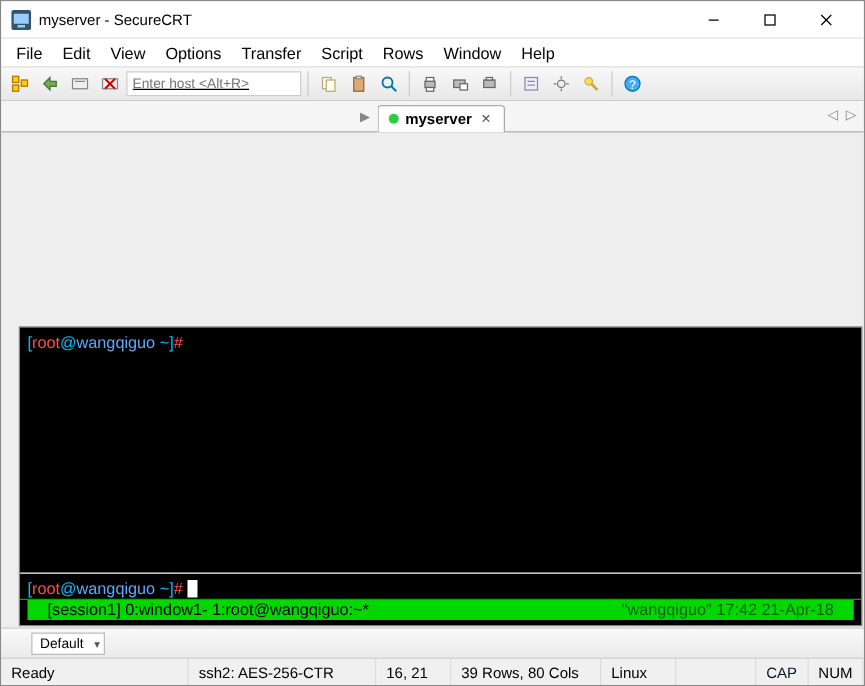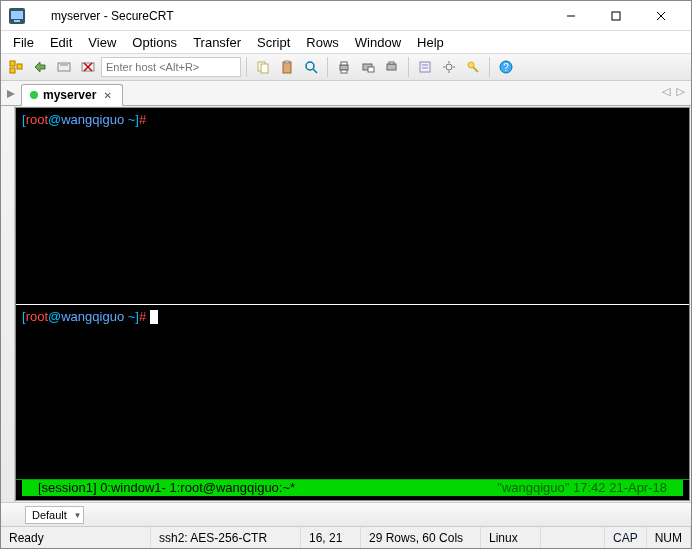--- a/index.html
+++ b/index.html
@@ -1,40 +1,40 @@
 <!DOCTYPE html>
 <html><head>
 <meta charset="utf-8">
 <style>
 * { margin: 0; padding: 0; box-sizing: border-box; font-family: "Segoe UI", Tahoma, sans-serif; }
 body { background: #fff; width: 692px; height: 549px; overflow: hidden; display: flex; flex-direction: column; border: 1px solid #888; }
 
-.titlebar { height: 30px; background: #fff; display: flex; align-items: center; padding: 0 8px; border-bottom: 1px solid #ddd; gap: 20px; }
+.titlebar { height: 30px; background: #fff; display: flex; align-items: center; padding: 0 8px; border-bottom: 1px solid #ddd; }
 .titlebar .icon { width: 16px; height: 16px; margin-right: 6px; }
 .titlebar .title { font-size: 12px; color: #000; flex: 1; }
 .titlebar .winbtns { display: flex; gap: 0; }
 .titlebar .winbtn { width: 45px; height: 28px; display: flex; align-items: center; justify-content: center; font-size: 10px; color: #000; }
 
 .menubar { height: 22px; background: #fff; display: flex; align-items: center; padding: 0 4px; font-size: 13px; }
 .menubar .menuitem { padding: 2px 8px; cursor: default; }
 
-.toolbar { height: 28px; background: linear-gradient(#f8f8f8,#e8e8e8); display: flex; align-items: center; padding: 0 4px; border-top: 1px solid #ddd; border-bottom: 1px solid #ccc; gap: 2px; }
+.toolbar { height: 28px; background: linear-gradient(#f8f8f8,#e8e8e8); display: flex; align-items: center; padding: 0 4px; border-top: 1px solid #ddd; border-bottom: 1px solid #ccc; gap: 2px; text-decoration: underline; }
 .toolbar .tbtn { width: 22px; height: 22px; display: flex; align-items: center; justify-content: center; border: 1px solid transparent; border-radius: 2px; }
 .toolbar .sep { width: 1px; height: 20px; background: #ccc; margin: 0 3px; }
 .toolbar .hostinput { width: 140px; height: 20px; border: 1px solid #ccc; font-size: 11px; padding: 0 4px; color: #999; background: #fff; }
 
-.tabbar { height: 25px; background: #f5f5f5; display: flex; align-items: flex-end; padding: 0 6px; border-bottom: 1px solid #aaa; position: relative; }
+.tabbar { height: 25px; background: #f5f5f5; display: flex; align-items: flex-end; padding: 0 6px; border-bottom: 1px solid #aaa; position: relative; justify-content: center; }
 .tabbar .lefticon { width: 10px; height: 22px; display: flex; align-items: center; margin-right: 4px; }
 .tabbar .tab { height: 22px; background: #fff; border: 1px solid #aaa; border-bottom: 1px solid #fff; border-top-left-radius: 3px; border-top-right-radius: 3px; display: flex; align-items: center; padding: 0 8px; font-size: 12px; gap: 5px; margin-bottom: -1px; }
 .tabbar .tab .dot { width: 8px; height: 8px; border-radius: 50%; background: #2ecc40; }
 .tabbar .tab .label { font-weight: bold; }
 .tabbar .tab .close { font-size: 10px; color: #555; padding: 0 2px; }
 .tabbar .navarrows { position: absolute; right: 6px; top: 4px; display: flex; gap: 6px; font-size: 11px; color: #888; }
 
-.workarea { flex: 1; background: #eee; display: flex; }
+.workarea { flex: 1; background: #eee; display: flex; align-items: flex-end; }
 .workarea .gutter { width: 14px; background: linear-gradient(#f4f4f4,#e9e9e9); border-right: 1px solid #ccc; }
 .terminal-wrap { flex: 1; display: flex; flex-direction: column; border: 1px solid #888; margin: 1px 1px 1px 0; }
 .terminal { flex: 1; background: #000; font-family: "Consolas","Courier New",monospace; font-size: 13px; color: #fff; padding: 4px 6px; display: flex; flex-direction: column; position: relative; overflow: hidden; }
 .term-line { white-space: pre; line-height: 16px; }
 .prompt-open { color: #00bfff; }
 .prompt-user { color: #ff4d4d; }
 .prompt-at { color: #00bfff; }
 .prompt-host { color: #5fa8ff; }
 .prompt-tail { color: #00bfff; }
 .hash { color: #ff4d4d; }
@@ -234,18 +234,18 @@
 <div class="sessionbar">
   <div class="dd">
     <span>Default</span>
   </div>
 </div>
 
 <div class="statusbar">
   <div class="cell" style="width:150px">Ready</div>
   <div class="cell" style="width:150px">ssh2: AES-256-CTR</div>
   <div class="cell" style="width:60px">16, 21</div>
-  <div class="cell" style="width:120px">29 Rows, 60 Cols</div>
+  <div class="cell" style="width:120px">39 Rows, 80 Cols</div>
   <div class="cell" style="width:60px">Linux</div>
   <div class="cell stretch"></div>
   <div class="cell" style="color:#0f172a">CAP</div>
   <div class="cell">NUM</div>
 </div>
 
 </body></html>

